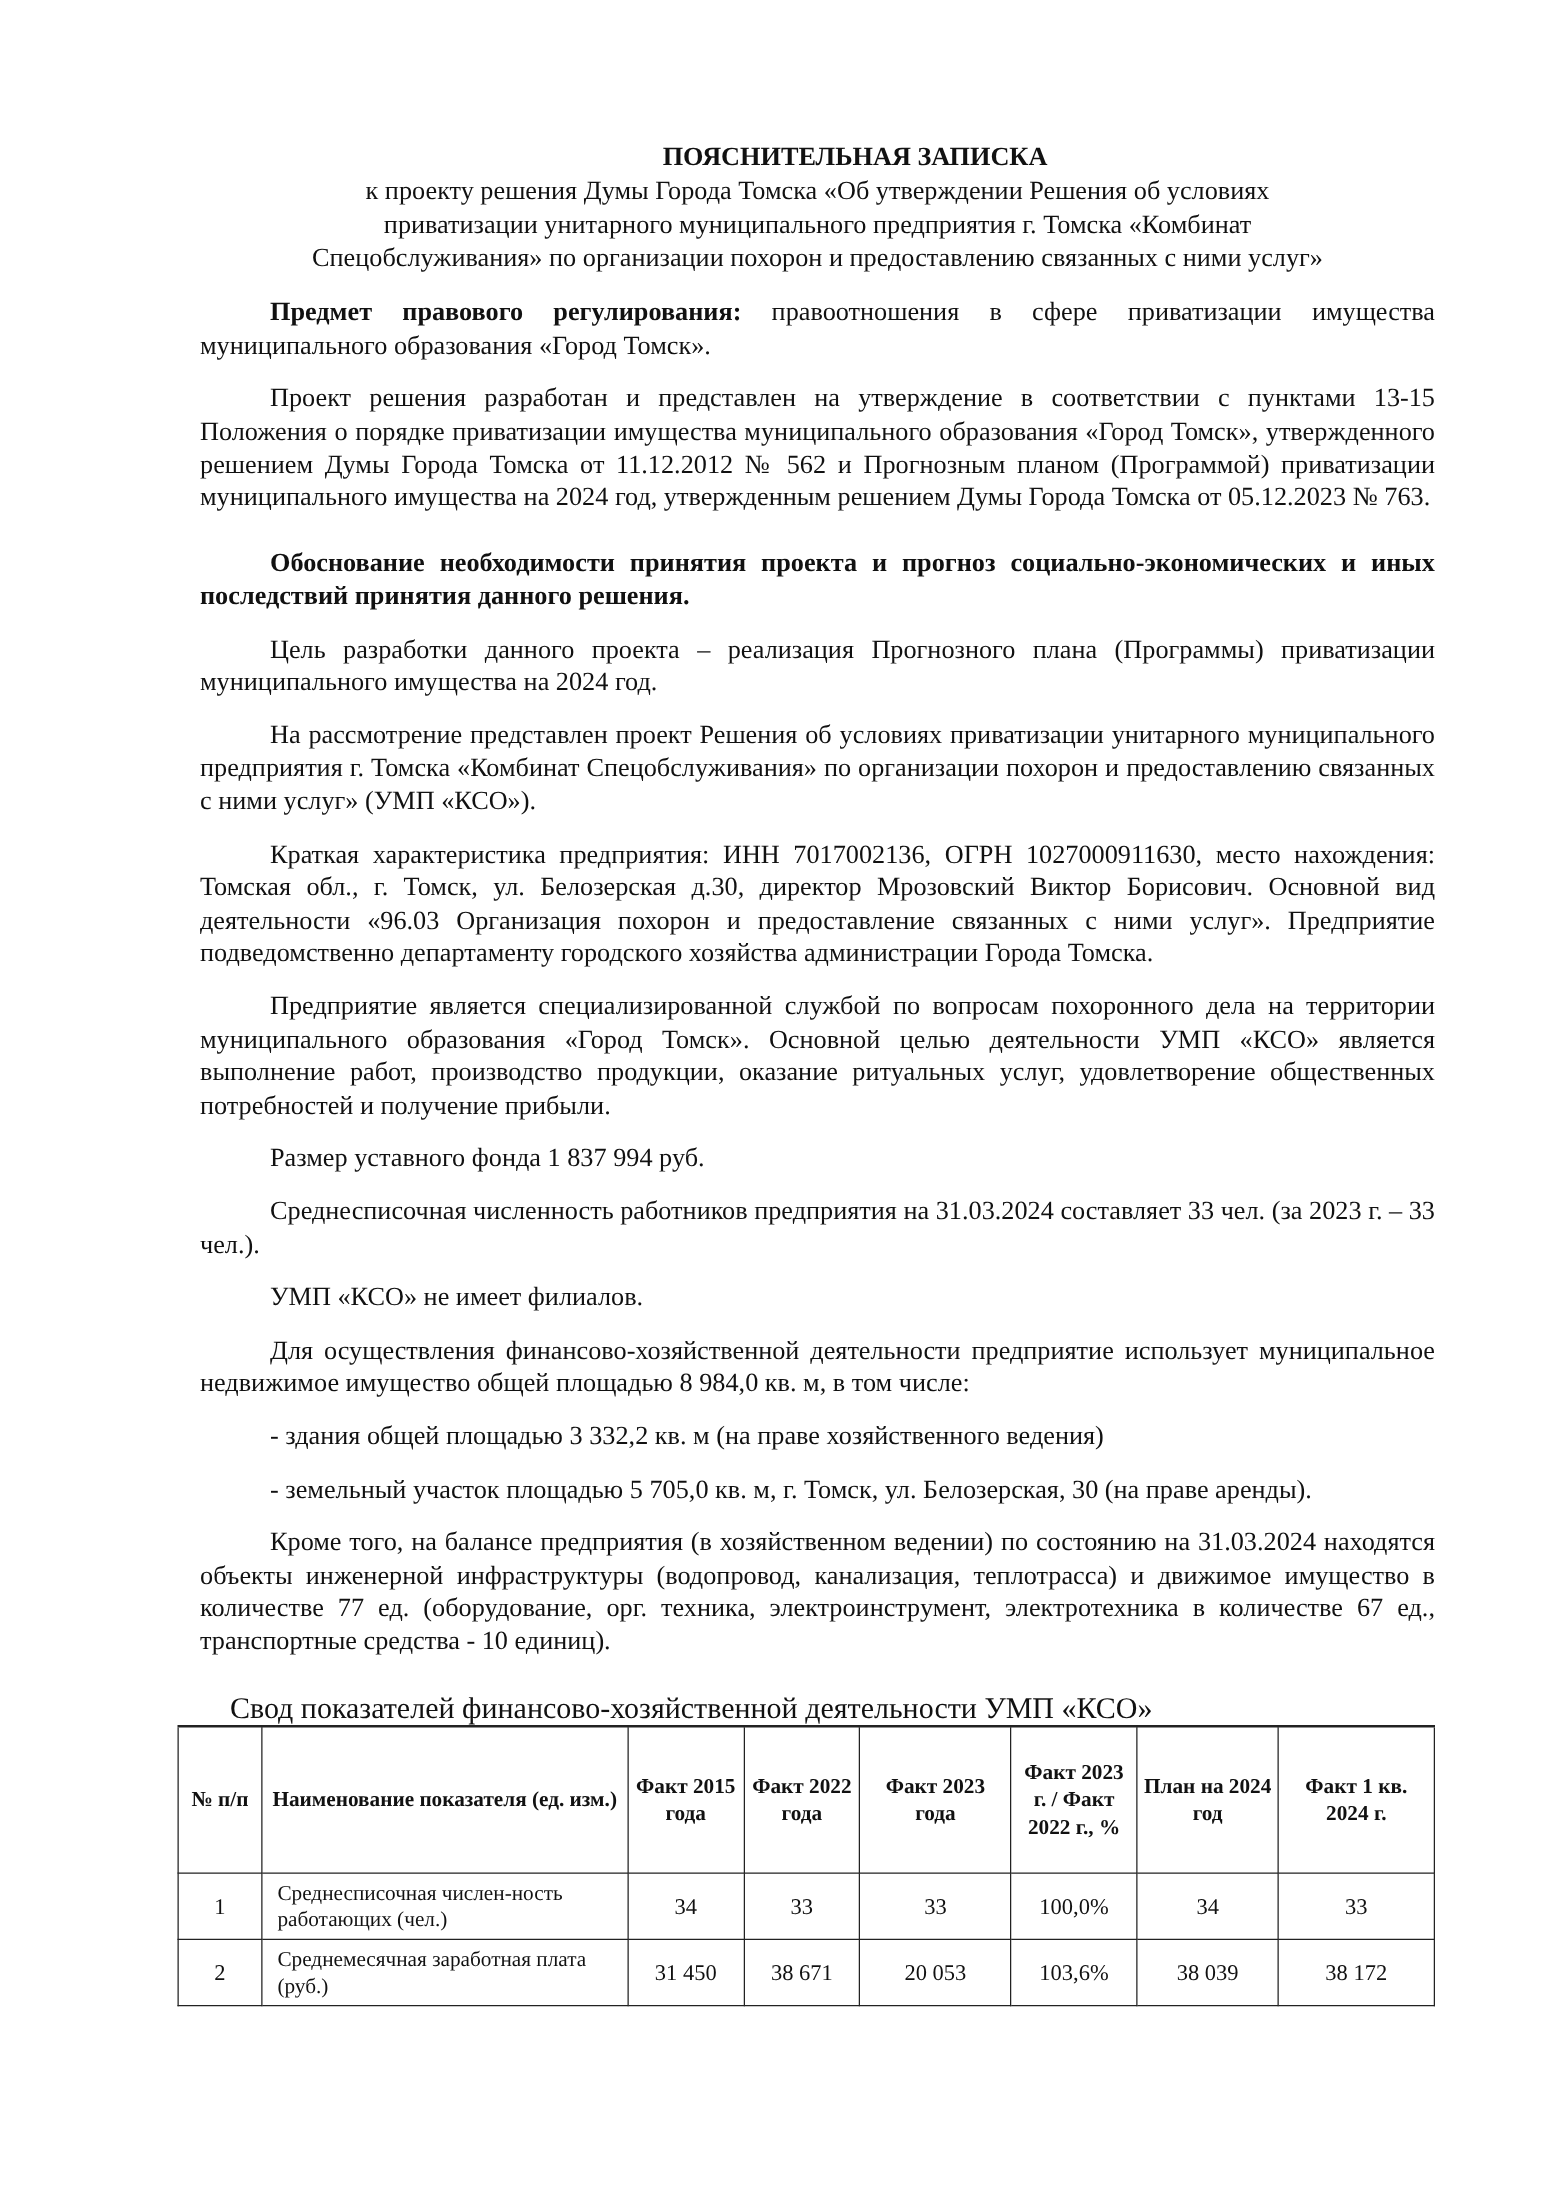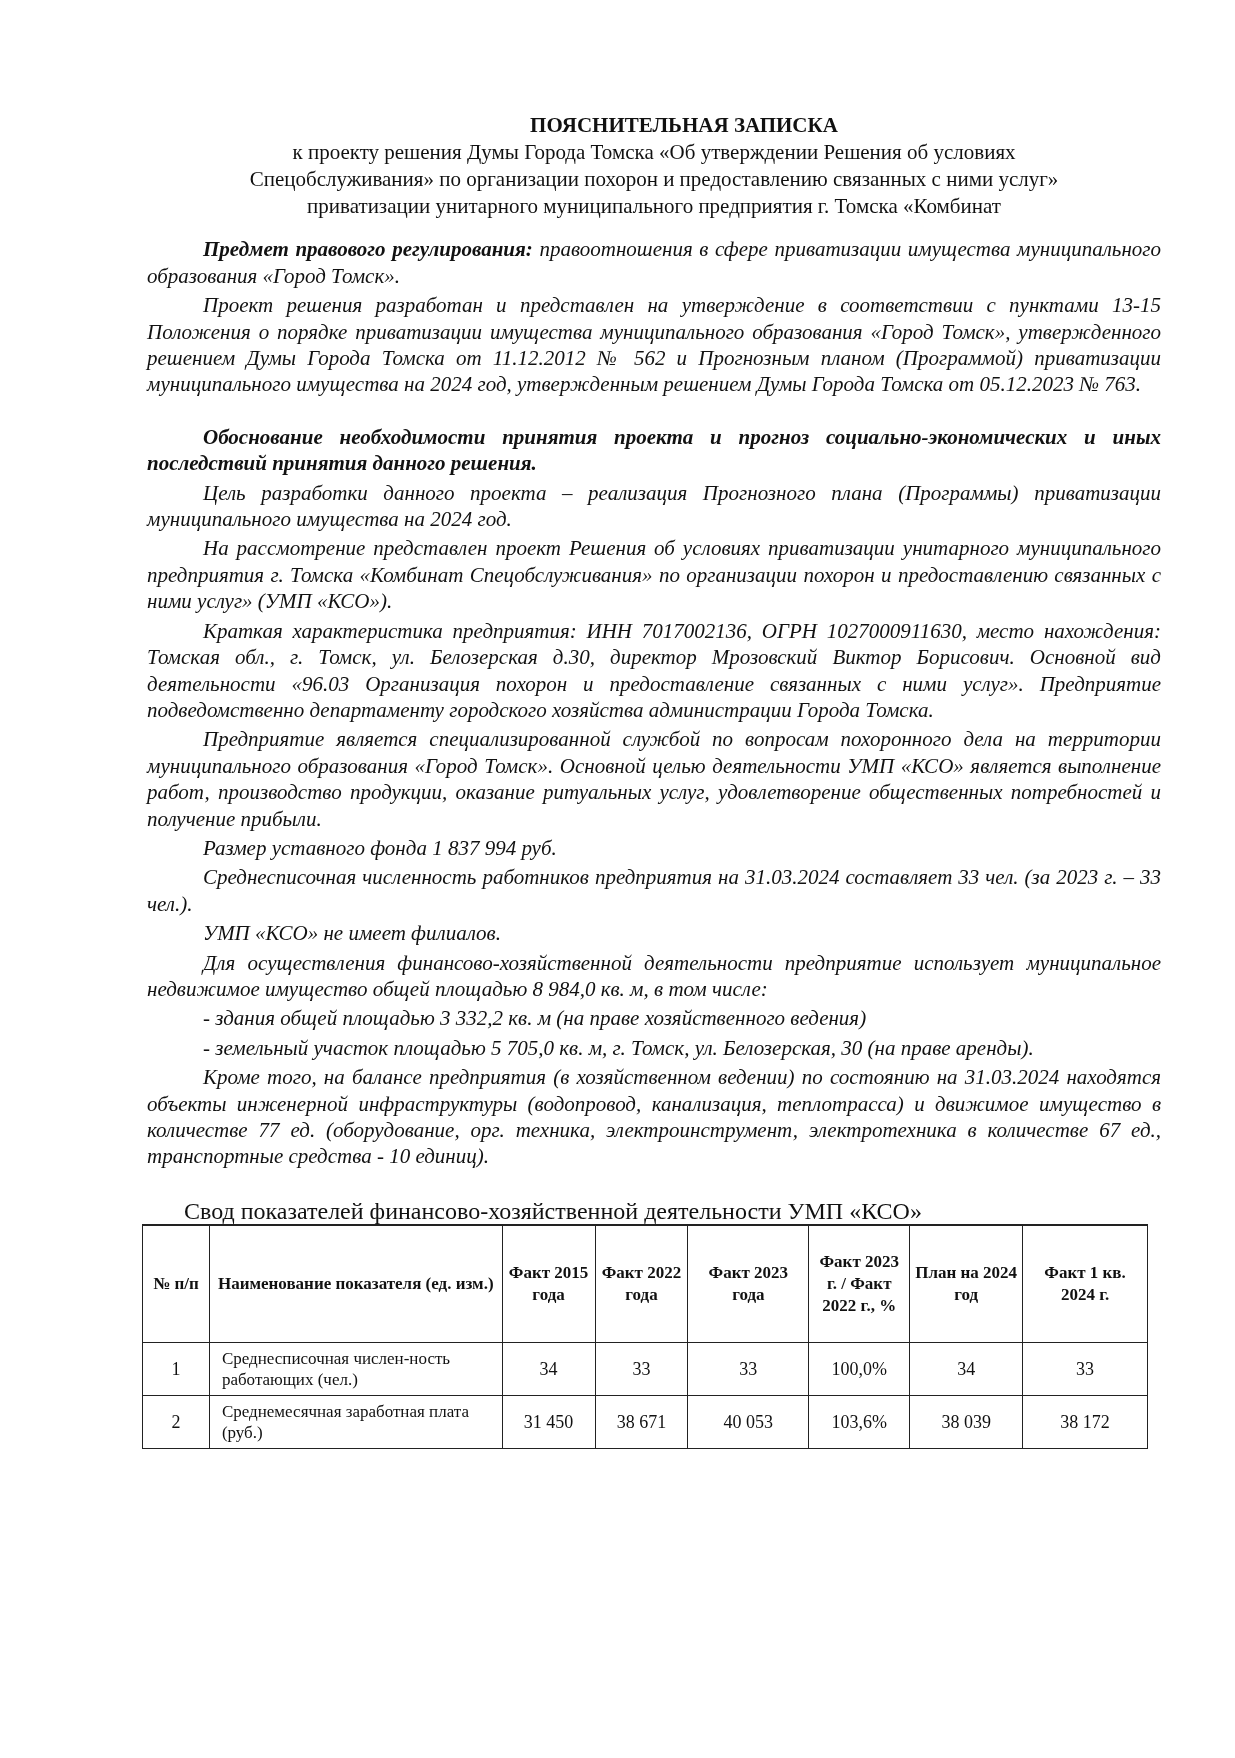--- a/index.html
+++ b/index.html
@@ -13,21 +13,21 @@
       font-size: 21px; line-height: 26.4px;
     }
     .title {
       text-align: center; font-weight: bold; font-size: 21px;
       margin: 0 0 1px 0; padding-left: 60px;
     }
     .subtitle {
       text-align: center; margin: 0; font-size: 21px; line-height: 27px;
     }
     .subtitle span { display: block; }
-    p { margin: 3px; text-align: justify; text-indent: 56px; font-style: italic; }
+    p { margin: 16px; text-align: justify; text-indent: 56px; }
     .section { margin-top: 16px; }
     .section2 { margin-top: 26px; }
     .bold { font-weight: bold; }
     .list-item { text-indent: 56px; }
     .table-caption {
       text-align: left; margin-top: 28px; margin-bottom: 0; font-size: 24px;
       padding-left: 40px;
     }
     table.kpi {
       border-collapse: collapse; width: 1006px; margin-left: -2px;
@@ -55,22 +55,22 @@
   </style>
 </head>
 <body>
 
 <div class="page">
 
   <h1 class="title">ПОЯСНИТЕЛЬНАЯ ЗАПИСКА</h1>
 
   <div class="subtitle">
     <span>к проекту решения Думы Города Томска «Об утверждении Решения об условиях</span>
+    <span>приватизации унитарного муниципального предприятия г. Томска «Комбинат</span>
     <span>Спецобслуживания» по организации похорон и предоставлению связанных с ними услуг»</span>
-    <span>приватизации унитарного муниципального предприятия г. Томска «Комбинат</span>
   </div>
 
   <p class="section"><span class="bold">Предмет правового регулирования:</span><span> правоотношения в сфере приватизации имущества муниципального образования «Город Томск».</span></p>
 
   <p>Проект решения разработан и представлен на утверждение в соответствии с пунктами 13-15 Положения о порядке приватизации имущества муниципального образования «Город Томск», утвержденного решением Думы Города Томска от 11.12.2012 № 562 и Прогнозным планом (Программой) приватизации муниципального имущества на 2024 год, утвержденным решением Думы Города Томска от 05.12.2023 № 763.</p>
 
   <p class="section2 bold">Обоснование необходимости принятия проекта и прогноз социально-экономических и иных последствий принятия данного решения.</p>
 
   <p>Цель разработки данного проекта – реализация Прогнозного плана (Программы) приватизации муниципального имущества на 2024 год.</p>
   <p>На рассмотрение представлен проект Решения об условиях приватизации унитарного муниципального предприятия г. Томска «Комбинат Спецобслуживания» по организации похорон и предоставлению связанных с ними услуг» (УМП «КСО»).</p>
@@ -108,20 +108,20 @@
         <td>33</td>
         <td>100,0%</td>
         <td>34</td>
         <td>33</td>
       </tr>
       <tr>
         <td>2</td>
         <td class="name">Среднемесячная заработная плата (руб.)</td>
         <td>31 450</td>
         <td>38 671</td>
-        <td>40 053</td>
+        <td>20 053</td>
         <td>103,6%</td>
         <td>38 039</td>
         <td>38 172</td>
       </tr>
     </tbody>
   </table>
 </div>
 
 </body></html>

